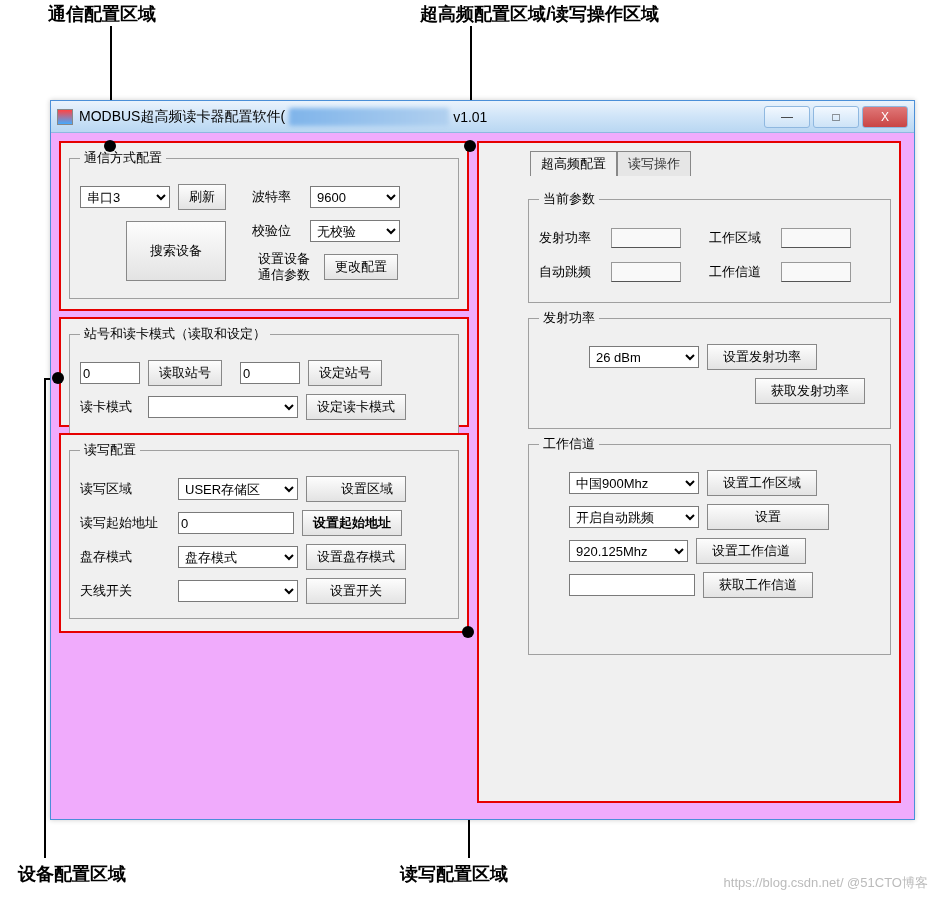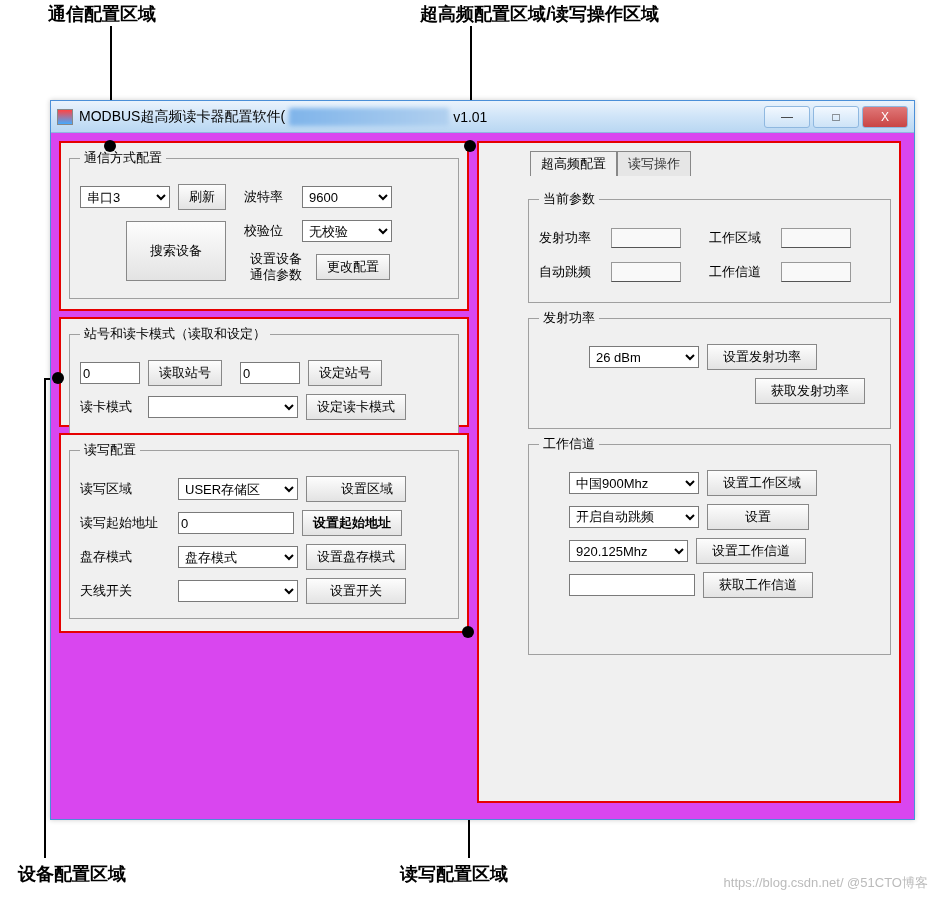--- a/index.html
+++ b/index.html
@@ -65,21 +65,21 @@
   .winbtn {
     width:46px; height:22px;
     background:linear-gradient(to bottom,#f2f8ff,#cde3f7);
     border:1px solid #8fb8e0; border-radius:3px;
     display:flex; align-items:center; justify-content:center;
     font-size:12px; color:#333; margin-left:3px;
   }
   .winbtn.close { background:linear-gradient(to bottom,#e07878,#c94444); color:#fff;}
   .client {
     position:absolute; left:0; top:32px; right:0; bottom:0;
-    background:#d946ef;
+    background:#f0abfc;
   }
   .panel {
     position:absolute;
     border:2px solid #e60000;
     background:#f0f0f0;
   }
   fieldset {
     border:1px solid #a0a0a0;
     margin:6px 8px;
     padding:10px 10px;
@@ -151,21 +151,21 @@
       <div class="winbtn">□</div>
       <div class="winbtn close">X</div>
     </div>
   </div>
 
   <div class="client">
 
     <div class="panel" style="left:8px; top:8px; width:410px; height:170px;">
       <fieldset>
         <legend>通信方式配置</legend>
-        <div style="display:flex; gap:4px;">
+        <div style="display:flex; gap:12px;">
           <div style="width:160px;">
             <div class="row">
               <select style="width:90px;"><option>串口3</option></select>
               <button class="btn">刷新</button>
             </div>
             <div class="row" style="margin-top:10px;padding-left:46px;">
               <button class="btn big">搜索设备</button>
             </div>
           </div>
           <div style="flex:1;">
@@ -262,23 +262,23 @@
           <button class="btn" style="width:110px;margin-left:48px;">获取发射功率</button>
         </div>
       </fieldset>
 
       <fieldset style="height:220px;">
         <legend>工作信道</legend>
         <div class="row" style="margin-left:30px;">
           <select style="width:130px;"><option>中国900Mhz</option></select>
           <button class="btn" style="width:110px;">设置工作区域</button>
         </div>
-        <div class="row" style="margin-left:30px;font-family:Liberation Mono, monospace;">
+        <div class="row" style="margin-left:30px;">
           <select style="width:130px;"><option>开启自动跳频</option></select>
-          <button class="btn" style="width:102px;">设置</button>
+          <button class="btn" style="width:122px;">设置</button>
         </div>
         <div class="row" style="margin-left:30px;">
           <select style="width:119px;"><option>920.125Mhz</option></select>
           <button class="btn" style="width:110px;">设置工作信道</button>
         </div>
         <div class="row" style="margin-left:30px;">
           <input type="text" style="width: 126px;" value="">
           <button class="btn" style="width:110px;">获取工作信道</button>
         </div>
       </fieldset>

